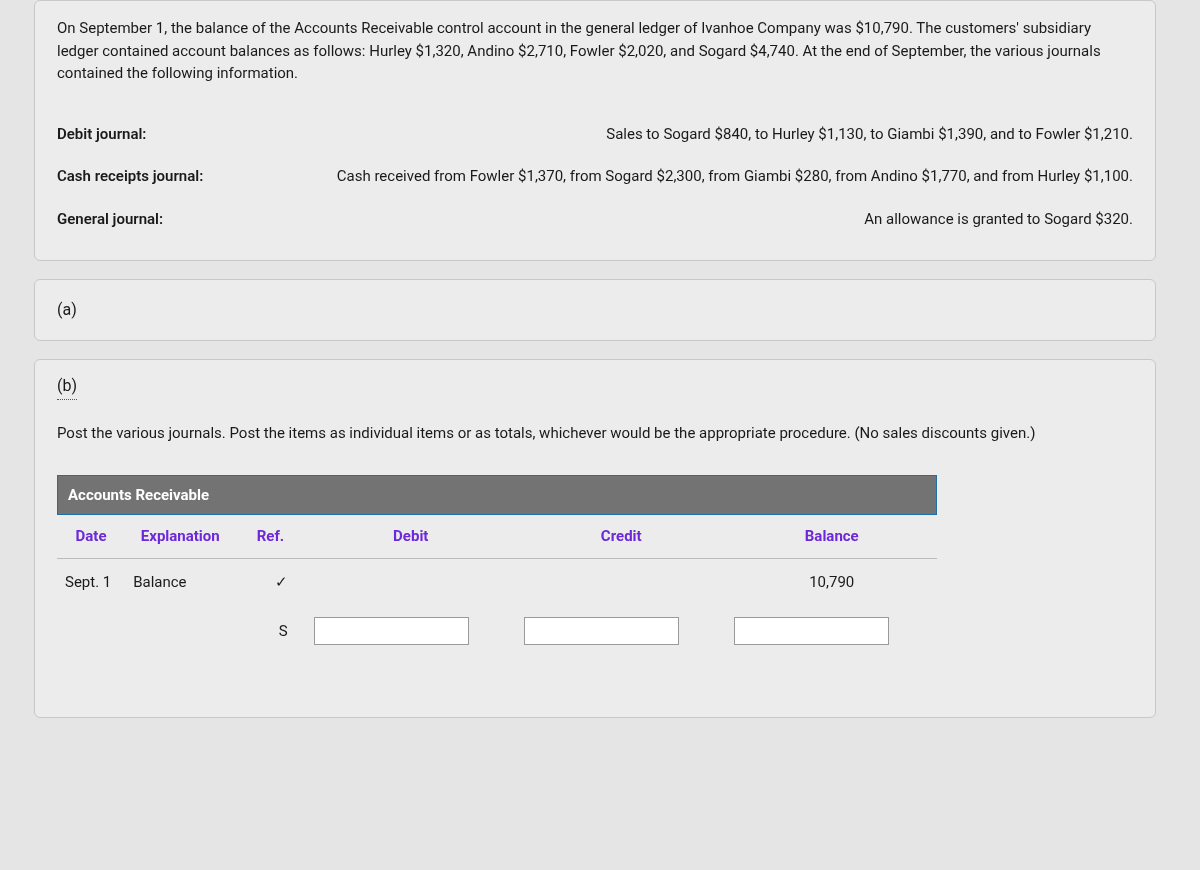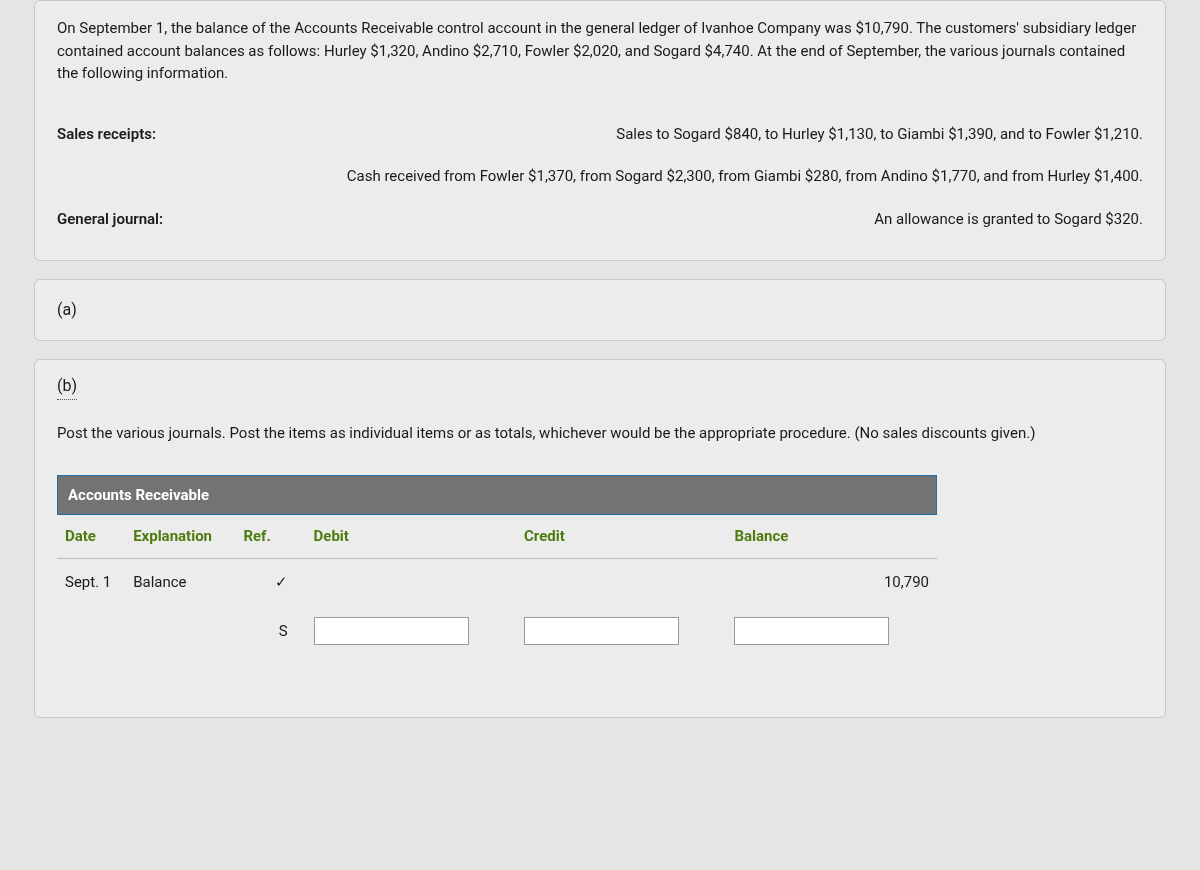--- a/index.html
+++ b/index.html
@@ -16,21 +16,21 @@
     width: 1200px;
     min-height: 870px;
     background: #e5e5e5;
     position: relative;
   }
 
   .panel {
     background: #ececec;
     border: 1px solid #c8c8c8;
     border-radius: 6px;
-    margin: 0 34px 18px 34px;
+    margin: 0 44px 18px 34px;
     padding: 0;
   }
   .panel-top {
     padding-top: 10px;
   }
   .intro {
     padding: 6px 22px 18px 22px;
   }
   .intro p {
     margin: 0;
@@ -82,40 +82,40 @@
     font-weight: 700;
     padding: 8px 10px;
     border: 1px solid #936;
     border-color: #1f6fa8;
   }
   table.ledger {
     width: 100%;
     border-collapse: collapse;
   }
   table.ledger th {
-    text-align: left;
+    text-align: center;
     font-weight: 700;
     padding: 10px 8px 10px 8px;
     border-bottom: 1px solid #bbb;
     background: #ececec;
-    color: #4d7c0f;
+    color: #6d28d9;
   }
   table.ledger td {
     padding: 12px 8px;
     vertical-align: middle;
   }
   .col-date    { width: 68px; }
   .col-expl    { width: 110px; }
   .col-ref     { width: 70px; text-align: left; }
   .col-debit   { width: 210px; }
   .col-credit  { width: 210px; }
   .col-balance { width: 210px; }
 
   .ref-cell { text-align: right; padding-right: 18px !important; }
-  .num-cell-out { text-align: right; padding-right: 22px; }
+  .num-cell-out { text-align: center; padding-right: 22px; }
 
   input.amount {
     width: 155px;
     height: 28px;
     border: 1px solid #9a9a9a;
     background: #fff;
     padding: 2px 6px;
     font-size: 14px;
   }
 
@@ -124,25 +124,26 @@
 <body>
 
 <div class="page">
 
   <div class="panel panel-top">
     <div class="intro">
       <p>On September 1, the balance of the Accounts Receivable control account in the general ledger of Ivanhoe Company was $10,790. The customers' subsidiary ledger contained account balances as follows: Hurley $1,320, Andino $2,710, Fowler $2,020, and Sogard $4,740. At the end of September, the various journals contained the following information.</p>
     </div>
     <div class="journals">
       <div class="journal-row">
-        <div class="journal-label">Sales receipts:</div>
+        <div class="journal-label">Debit journal:</div>
         <div class="journal-text">Sales to Sogard $840, to Hurley $1,130, to Giambi $1,390, and to Fowler $1,210.</div>
       </div>
       <div class="journal-row">
-        <div class="journal-text">Cash received from Fowler $1,370, from Sogard $2,300, from Giambi $280, from Andino $1,770, and from Hurley $1,400.</div>
+        <div class="journal-label">Cash receipts journal:</div>
+        <div class="journal-text">Cash received from Fowler $1,370, from Sogard $2,300, from Giambi $280, from Andino $1,770, and from Hurley $1,100.</div>
       </div>
       <div class="journal-row">
         <div class="journal-label">General journal:</div>
         <div class="journal-text">An allowance is granted to Sogard $320.</div>
       </div>
     </div>
   </div>
 
   <div class="panel part-panel">
     <span class="part-label">(a)</span>

